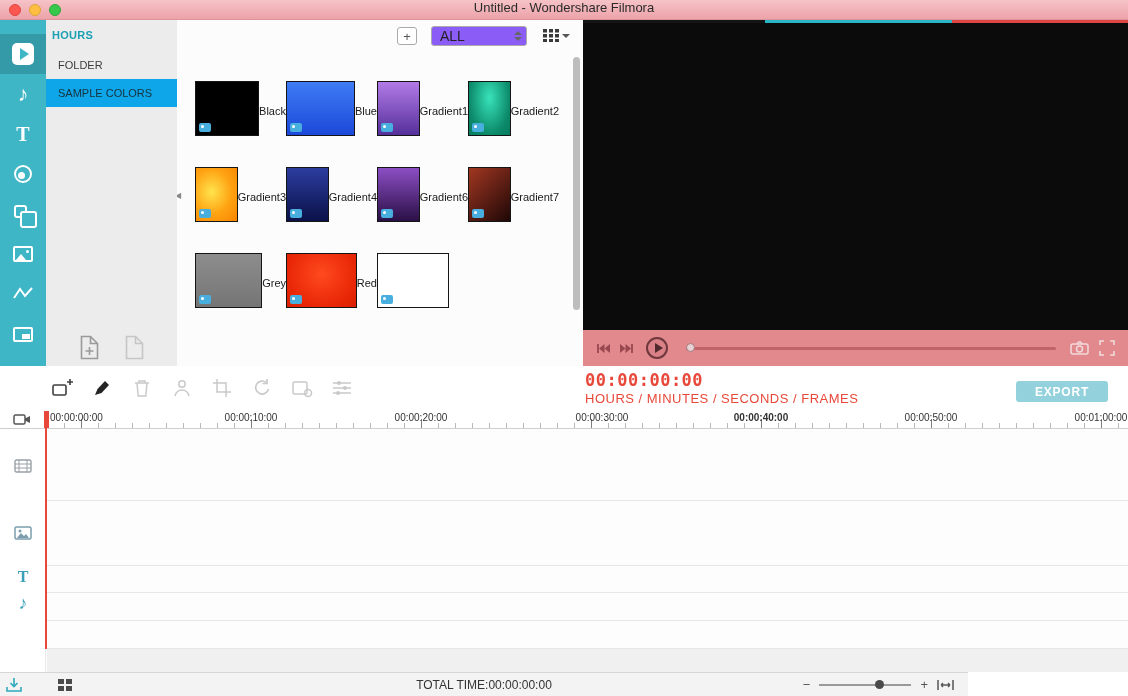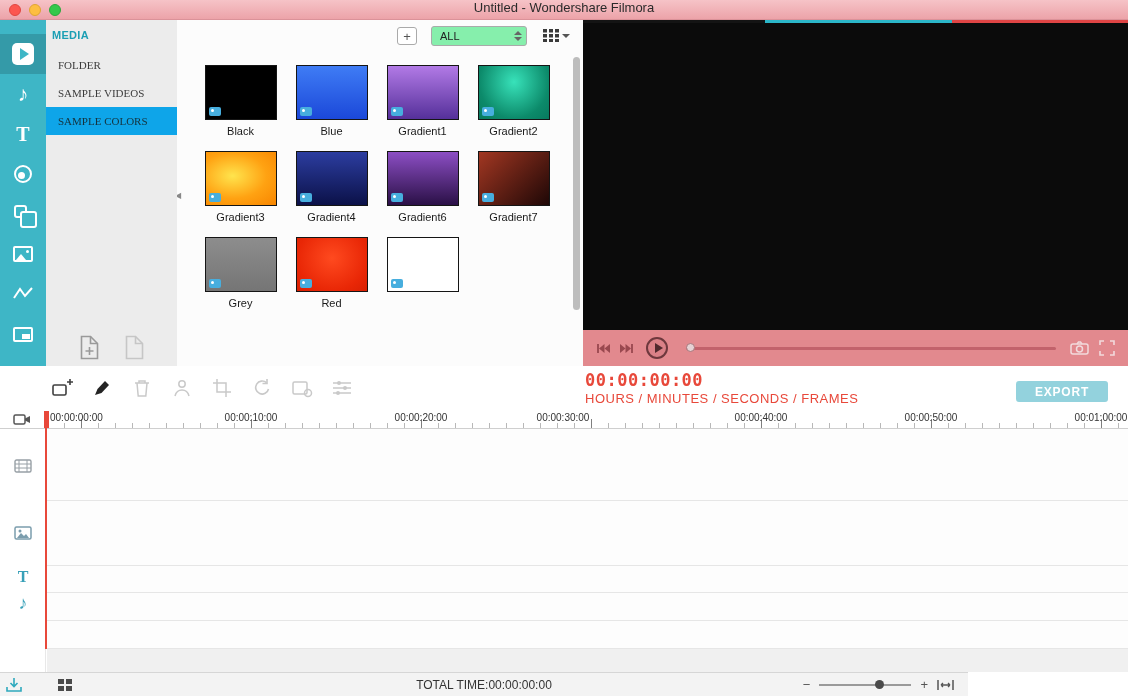--- a/index.html
+++ b/index.html
@@ -33,39 +33,39 @@
   .i-effects::after{content:"";position:absolute;left:4px;top:4px;width:13px;height:13px;border:2px solid #fff;border-radius:3px;background:#3eb6c6;}
   .i-image{width:20px;height:16px;border:2px solid #fff;border-radius:2px;position:relative;}
   .i-image::before{content:"";position:absolute;right:2px;top:2px;width:3px;height:3px;border-radius:50%;background:#fff;}
   .i-image::after{content:"";position:absolute;left:1px;bottom:0;border-left:5px solid transparent;border-right:5px solid transparent;border-bottom:6px solid #fff;}
   .i-pip{width:20px;height:15px;border:2px solid #fff;border-radius:2px;position:relative;}
   .i-pip::after{content:"";position:absolute;right:1px;bottom:1px;width:8px;height:5px;background:#fff;}
 
   
   .sidebar{position:absolute;left:46px;top:20px;width:131px;height:346px;background:#ececec;}
   .sidebar-header{margin:9px 0 10px 6px;font-size:11px;font-weight:bold;color:#1b9fb4;letter-spacing:.3px;}
-  .sidebar-item{height:28px;line-height:28px;padding-left:12px;font-size:11px;color:#3c3c3c;font-family:Liberation Serif, serif;}
+  .sidebar-item{height:28px;line-height:28px;padding-left:12px;font-size:11px;color:#3c3c3c;}
   .sidebar-item[data-selected="true"]{background:#0ea5e9;color:#16333d;}
   .sidebar-bottom{position:absolute;bottom:6px;left:0;width:131px;display:flex;justify-content:center;gap:24px;}
   .file-ic{display:flex;}
   .c-file{color:#9a9a9a;}.c-file2{color:#c6c6c6;}
 
   
   .media-panel{position:absolute;left:177px;top:20px;width:406px;height:346px;background:#fcfcfc;overflow:hidden;}
   .plus-btn{position:absolute;left:220px;top:7px;width:20px;height:18px;border:1px solid #aaa;border-radius:3px;
     background:#fff;font-size:13px;color:#555;display:flex;align-items:center;justify-content:center;}
   .filter-select{position:absolute;left:254px;top:6px;width:96px;height:20px;border:1px solid #aaa;border-radius:3px;
-    background:#86efac;display:flex;align-items:center;padding-left:8px;font-size:11px;color:#222;}
+    background:#8b5cf6;display:flex;align-items:center;padding-left:8px;font-size:14px;color:#222;}
   .select-arrows{position:absolute;right:4px;top:4px;display:flex;flex-direction:column;gap:2px;}
   .arrow-up{width:0;height:0;border-left:4px solid transparent;border-right:4px solid transparent;border-bottom:4px solid #666;}
   .arrow-down{width:0;height:0;border-left:4px solid transparent;border-right:4px solid transparent;border-top:4px solid #666;}
   .grid-btn{position:absolute;left:366px;top:9px;display:flex;align-items:center;gap:3px;color:#3a3a3a;}
   .caret-down{width:0;height:0;border-left:4px solid transparent;border-right:4px solid transparent;border-top:4px solid #555;}
   .swatch-grid{position:absolute;left:18px;top:45px;width:372px;display:grid;grid-template-columns:repeat(4,91px);grid-auto-rows:86px;}
-  .cell{display:flex;flex-direction:column;align-items:center;}
+  .cell{display:flex;flex-direction:row;align-items:center;}
   .swatch{width:72px;height:55px;border:1px solid #151515;position:relative;}
   .badge{position:absolute;left:3px;bottom:3px;width:12px;height:9px;border-radius:2px;background:#47aede;}
   .badge::after{content:"";position:absolute;left:2px;top:2px;width:3px;height:3px;border-radius:50%;background:#fff;}
   .cell-label{margin-top:5px;font-size:11px;color:#1a1a1a;}
   .scrollbar{position:absolute;right:3px;top:37px;width:7px;height:253px;border-radius:4px;background:#bdbdbd;}
   .collapse-handle{position:absolute;left:-2px;top:163px;width:12px;height:24px;display:flex;align-items:center;}
   .collapse-handle::before{content:"◀";font-size:8px;color:#888;}
 
   
   .preview{position:absolute;left:583px;top:20px;width:545px;height:346px;background:#0b0b0b;}
@@ -101,22 +101,22 @@
     background-image:
       repeating-linear-gradient(90deg,#7f7f7f 0 1px,transparent 1px 170px),
       repeating-linear-gradient(90deg,#b8b8b8 0 1px,transparent 1px 17px);
     background-size:100% 9px,100% 5px;
     background-position:34px 100%,0 100%;
     background-repeat:no-repeat,no-repeat;}
   .rlbl{position:absolute;top:2px;font-size:10px;color:#333;white-space:nowrap;}
   .rlbl:nth-of-type(1){left:3px;}
   .rlbl:nth-of-type(2){left:204px;transform:translateX(-50%);}
   .rlbl:nth-of-type(3){left:374px;transform:translateX(-50%);}
-  .rlbl:nth-of-type(4){left:516px;transform:translateX(-50%);text-align:right;}
-  .rlbl:nth-of-type(5){left:714px;transform:translateX(-50%);}
+  .rlbl:nth-of-type(4){left:555px;transform:translateX(-50%);text-align:right;}
+  .rlbl:nth-of-type(5){left:714px;transform:translateX(-50%);font-weight:bold;}
   .rlbl:nth-of-type(6){left:884px;transform:translateX(-50%);}
   .rlbl:nth-of-type(7){left:1054px;transform:translateX(-50%);}
   .track-col{position:absolute;left:0;top:19px;width:46px;height:243px;background:#fff;border-right:1px solid #e8e8e8;}
   .tc-icon{position:absolute;left:0;width:46px;display:flex;justify-content:center;}
   .tc-film{top:30px;color:#98a0a6;}
   .tc-img{top:97px;color:#7b9dad;}
   .tc-text{top:139px;}
   .tc-text::before{content:"T";font:bold 16px "Liberation Serif",serif;color:#38a0b8;}
   .tc-note{top:165px;}
   .tc-note::before{content:"♪";font-size:18px;color:#38a0b8;line-height:1;}
@@ -177,26 +177,25 @@
     <svg width="20" height="16" viewBox="0 0 20 16">
         <path d="M1 12 L7 3 L12 10 L19 2" stroke="#fff" stroke-width="2" fill="none"></path>
       </svg>
   </div>
   <div class="nav-tile">
       <span class="i-pip"></span>
     </div>
 </nav>
 
 <aside class="sidebar">
-  <div class="sidebar-header">MEDIA</div>
+  <div class="sidebar-header">HOURS</div>
   <div>
 
       <div class="sidebar-item">FOLDER</div>
 
-      <div class="sidebar-item">SAMPLE VIDEOS</div>
 
       <div class="sidebar-item" data-selected="true">SAMPLE COLORS</div>
     </div>
   <div class="sidebar-bottom">
     <span class="file-ic c-file">
       <svg width="21" height="25" viewBox="0 0 21 25">
         <path d="M2.5 1.5h9l7 7v15h-16z" fill="none" stroke="currentColor" stroke-width="1.6"></path>
         <path d="M11.5 1.5v7h7" fill="none" stroke="currentColor" stroke-width="1.6"></path>
         <path d="M6.5 16h8M10.5 12v8" stroke="currentColor" stroke-width="1.6"></path>
       </svg>

